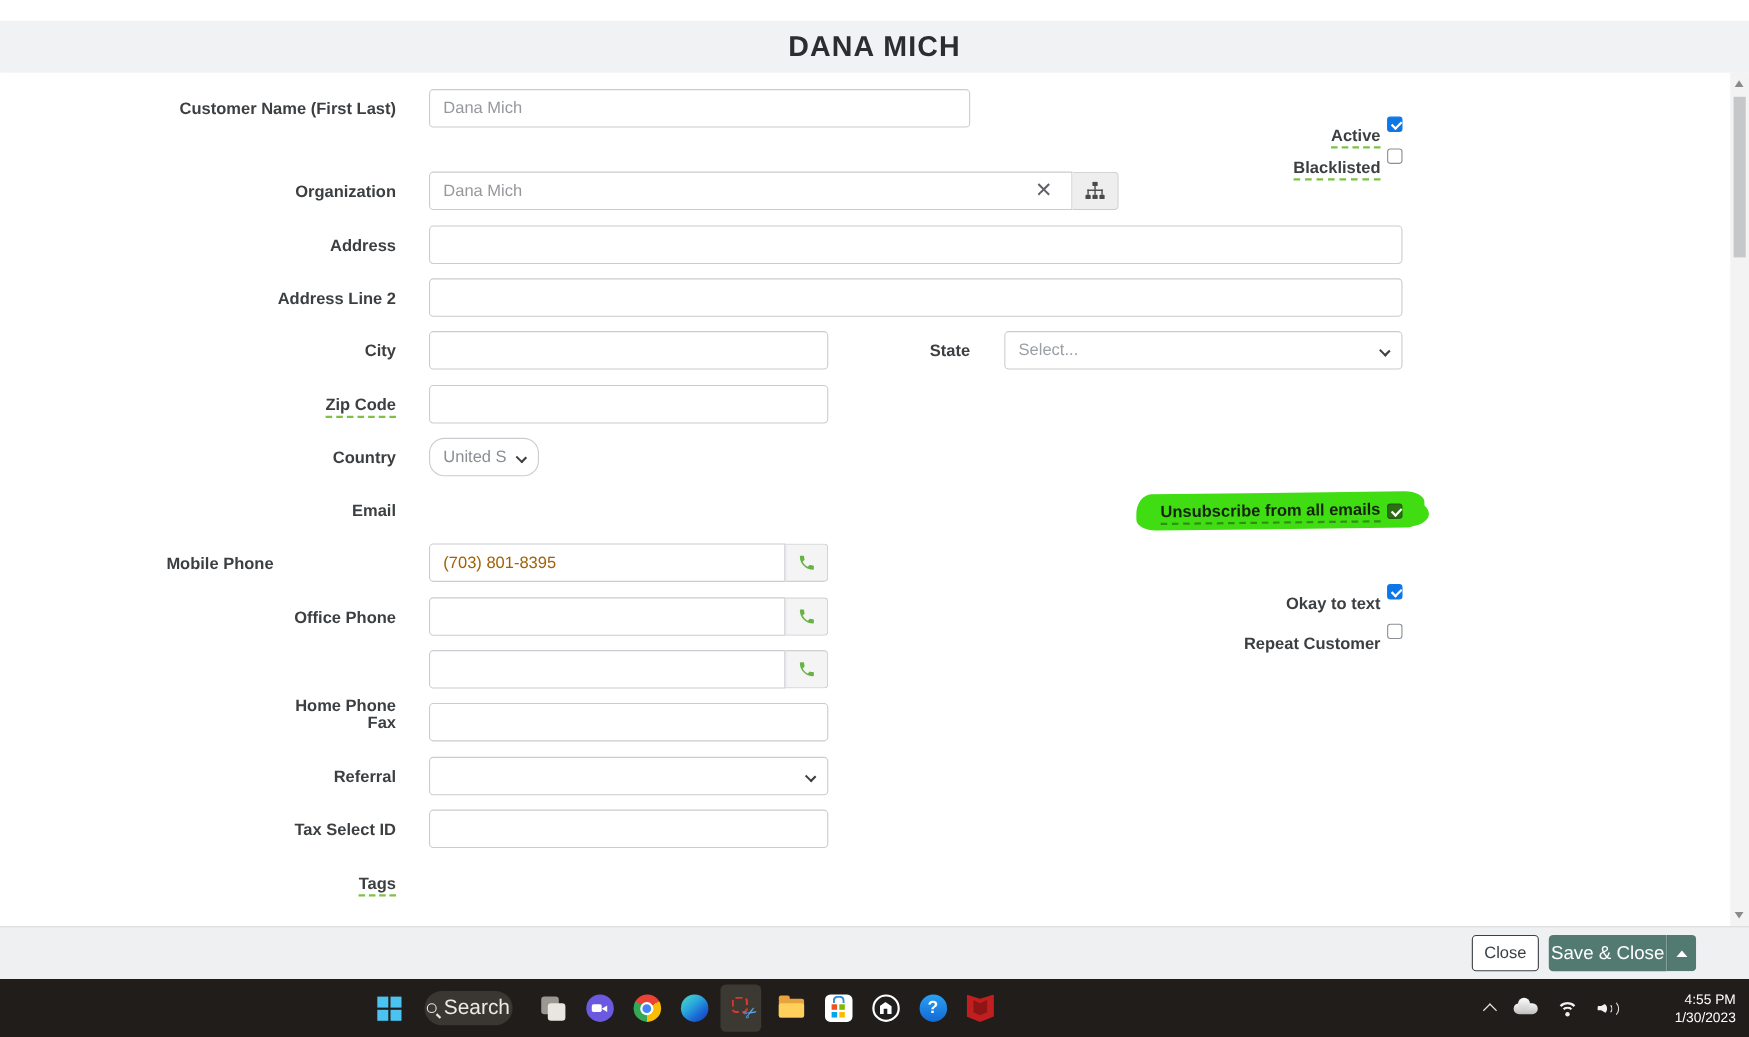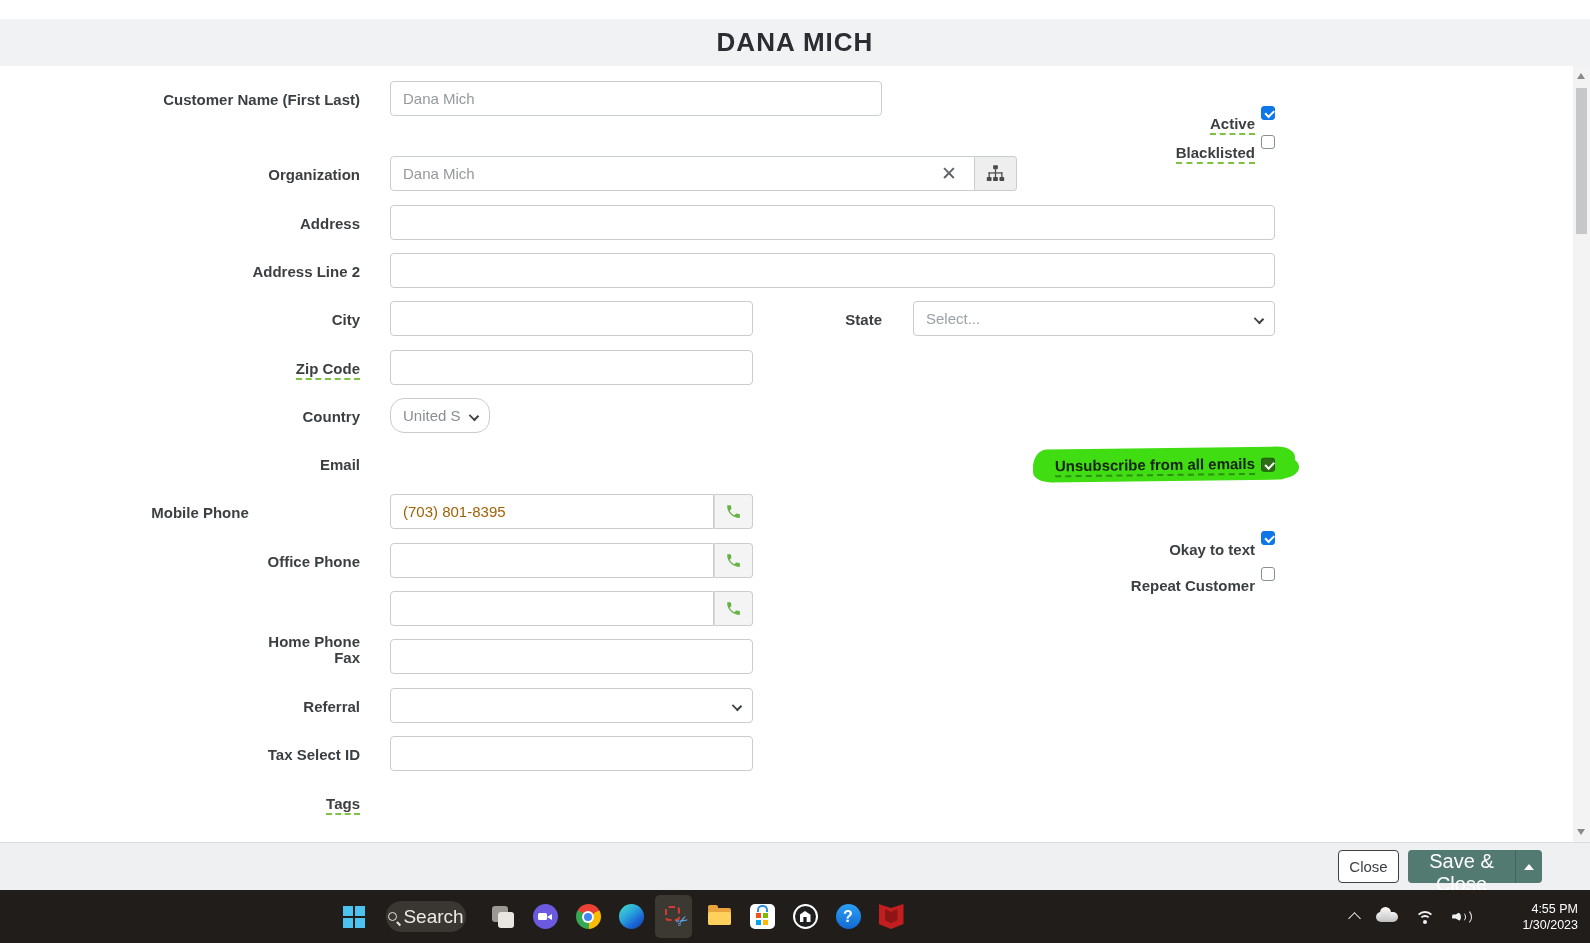--- a/index.html
+++ b/index.html
@@ -55,21 +55,21 @@
   .sb-arrow { position:absolute; left:4px; width:0; height:0; border-left:4.5px solid transparent; border-right:4.5px solid transparent; cursor:pointer; }
   .sb-up { top:7px; border-bottom:6px solid #8a8a8a; }
   .sb-down { bottom:7px; border-top:6px solid #8a8a8a; }
   .sb-thumb { position:absolute; left:3px; top:22px; width:11px; height:146px; background:#c5c7c9; cursor:grab; }
 
   
   .footer { position:absolute; left:0; top:842px; width:1590px; height:48px; background:#eef0f2; border-top:1px solid #d9dbde; }
   .btn-close { position:absolute; left:1338px; top:7px; width:61px; height:33px; background:#fff; border:1px solid #3c4043;
                border-radius:4px; font-size:15px; color:#3c4043; cursor:pointer; font-family:"Liberation Sans",sans-serif; }
   .btn-save { position:absolute; left:1408px; top:7px; height:33px; display:flex; cursor:pointer; }
-  .btn-save .main { width:107px; height:33px; background:#527a70; color:#fff; font-size:20px; border:none;
+  .btn-save .main { width:107px; height:33px; background:#527a70; color:#fff; font-size:17px; border:none;
                     border-radius:4px 0 0 4px; cursor:pointer; font-family:"Liberation Sans",sans-serif; }
   .btn-save .caret { width:27px; height:33px; background:#527a70; border:none; border-left:1px solid rgba(0,0,0,.18);
                      border-radius:0 4px 4px 0; display:flex; align-items:center; justify-content:center; cursor:pointer; }
   .btn-save .caret i { width:0; height:0; border-left:5px solid transparent; border-right:5px solid transparent; border-bottom:6px solid #fff; }
 
   
   .taskbar { position:absolute; left:0; top:890px; width:1590px; height:53px; background:#201d1a; display:block; }
   .tb-item { position:absolute; top:0; height:53px; display:flex; align-items:center; justify-content:center; cursor:pointer; }
   .start-grid { display:grid; grid-template-columns:10px 10px; grid-template-rows:10px 10px; gap:2px; }
   .start-grid i { background:#4cc2f0; }

